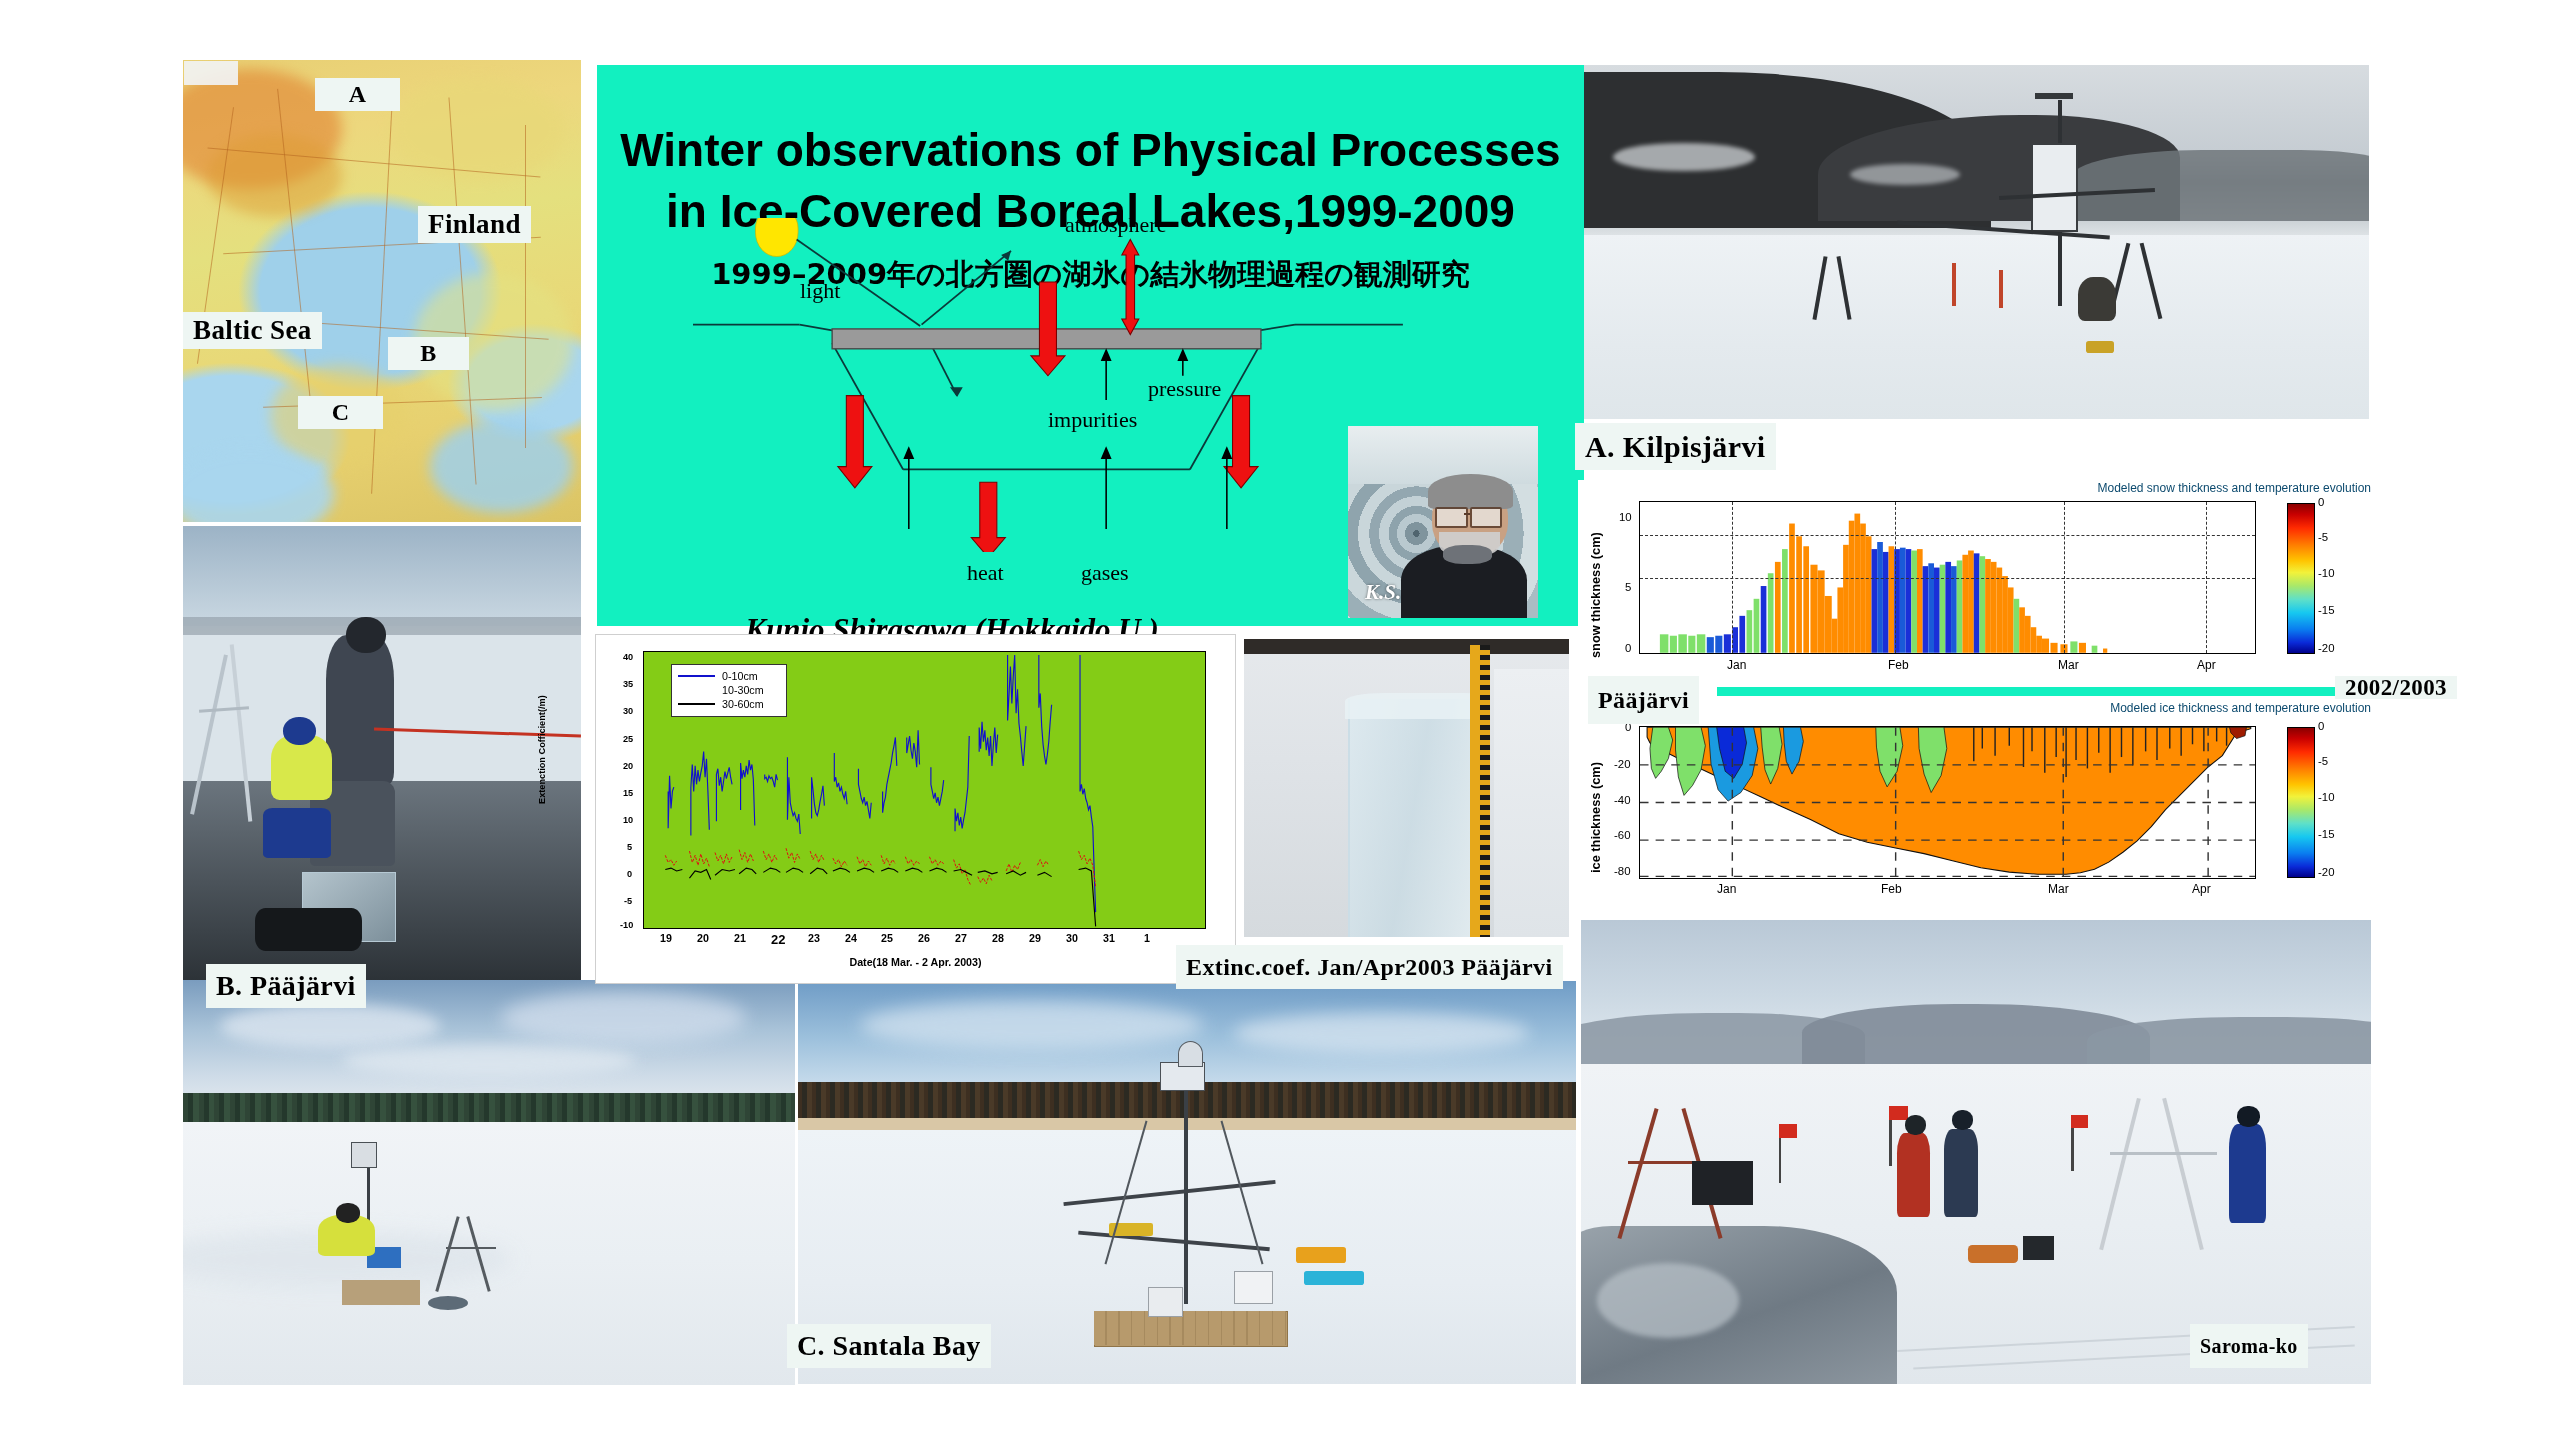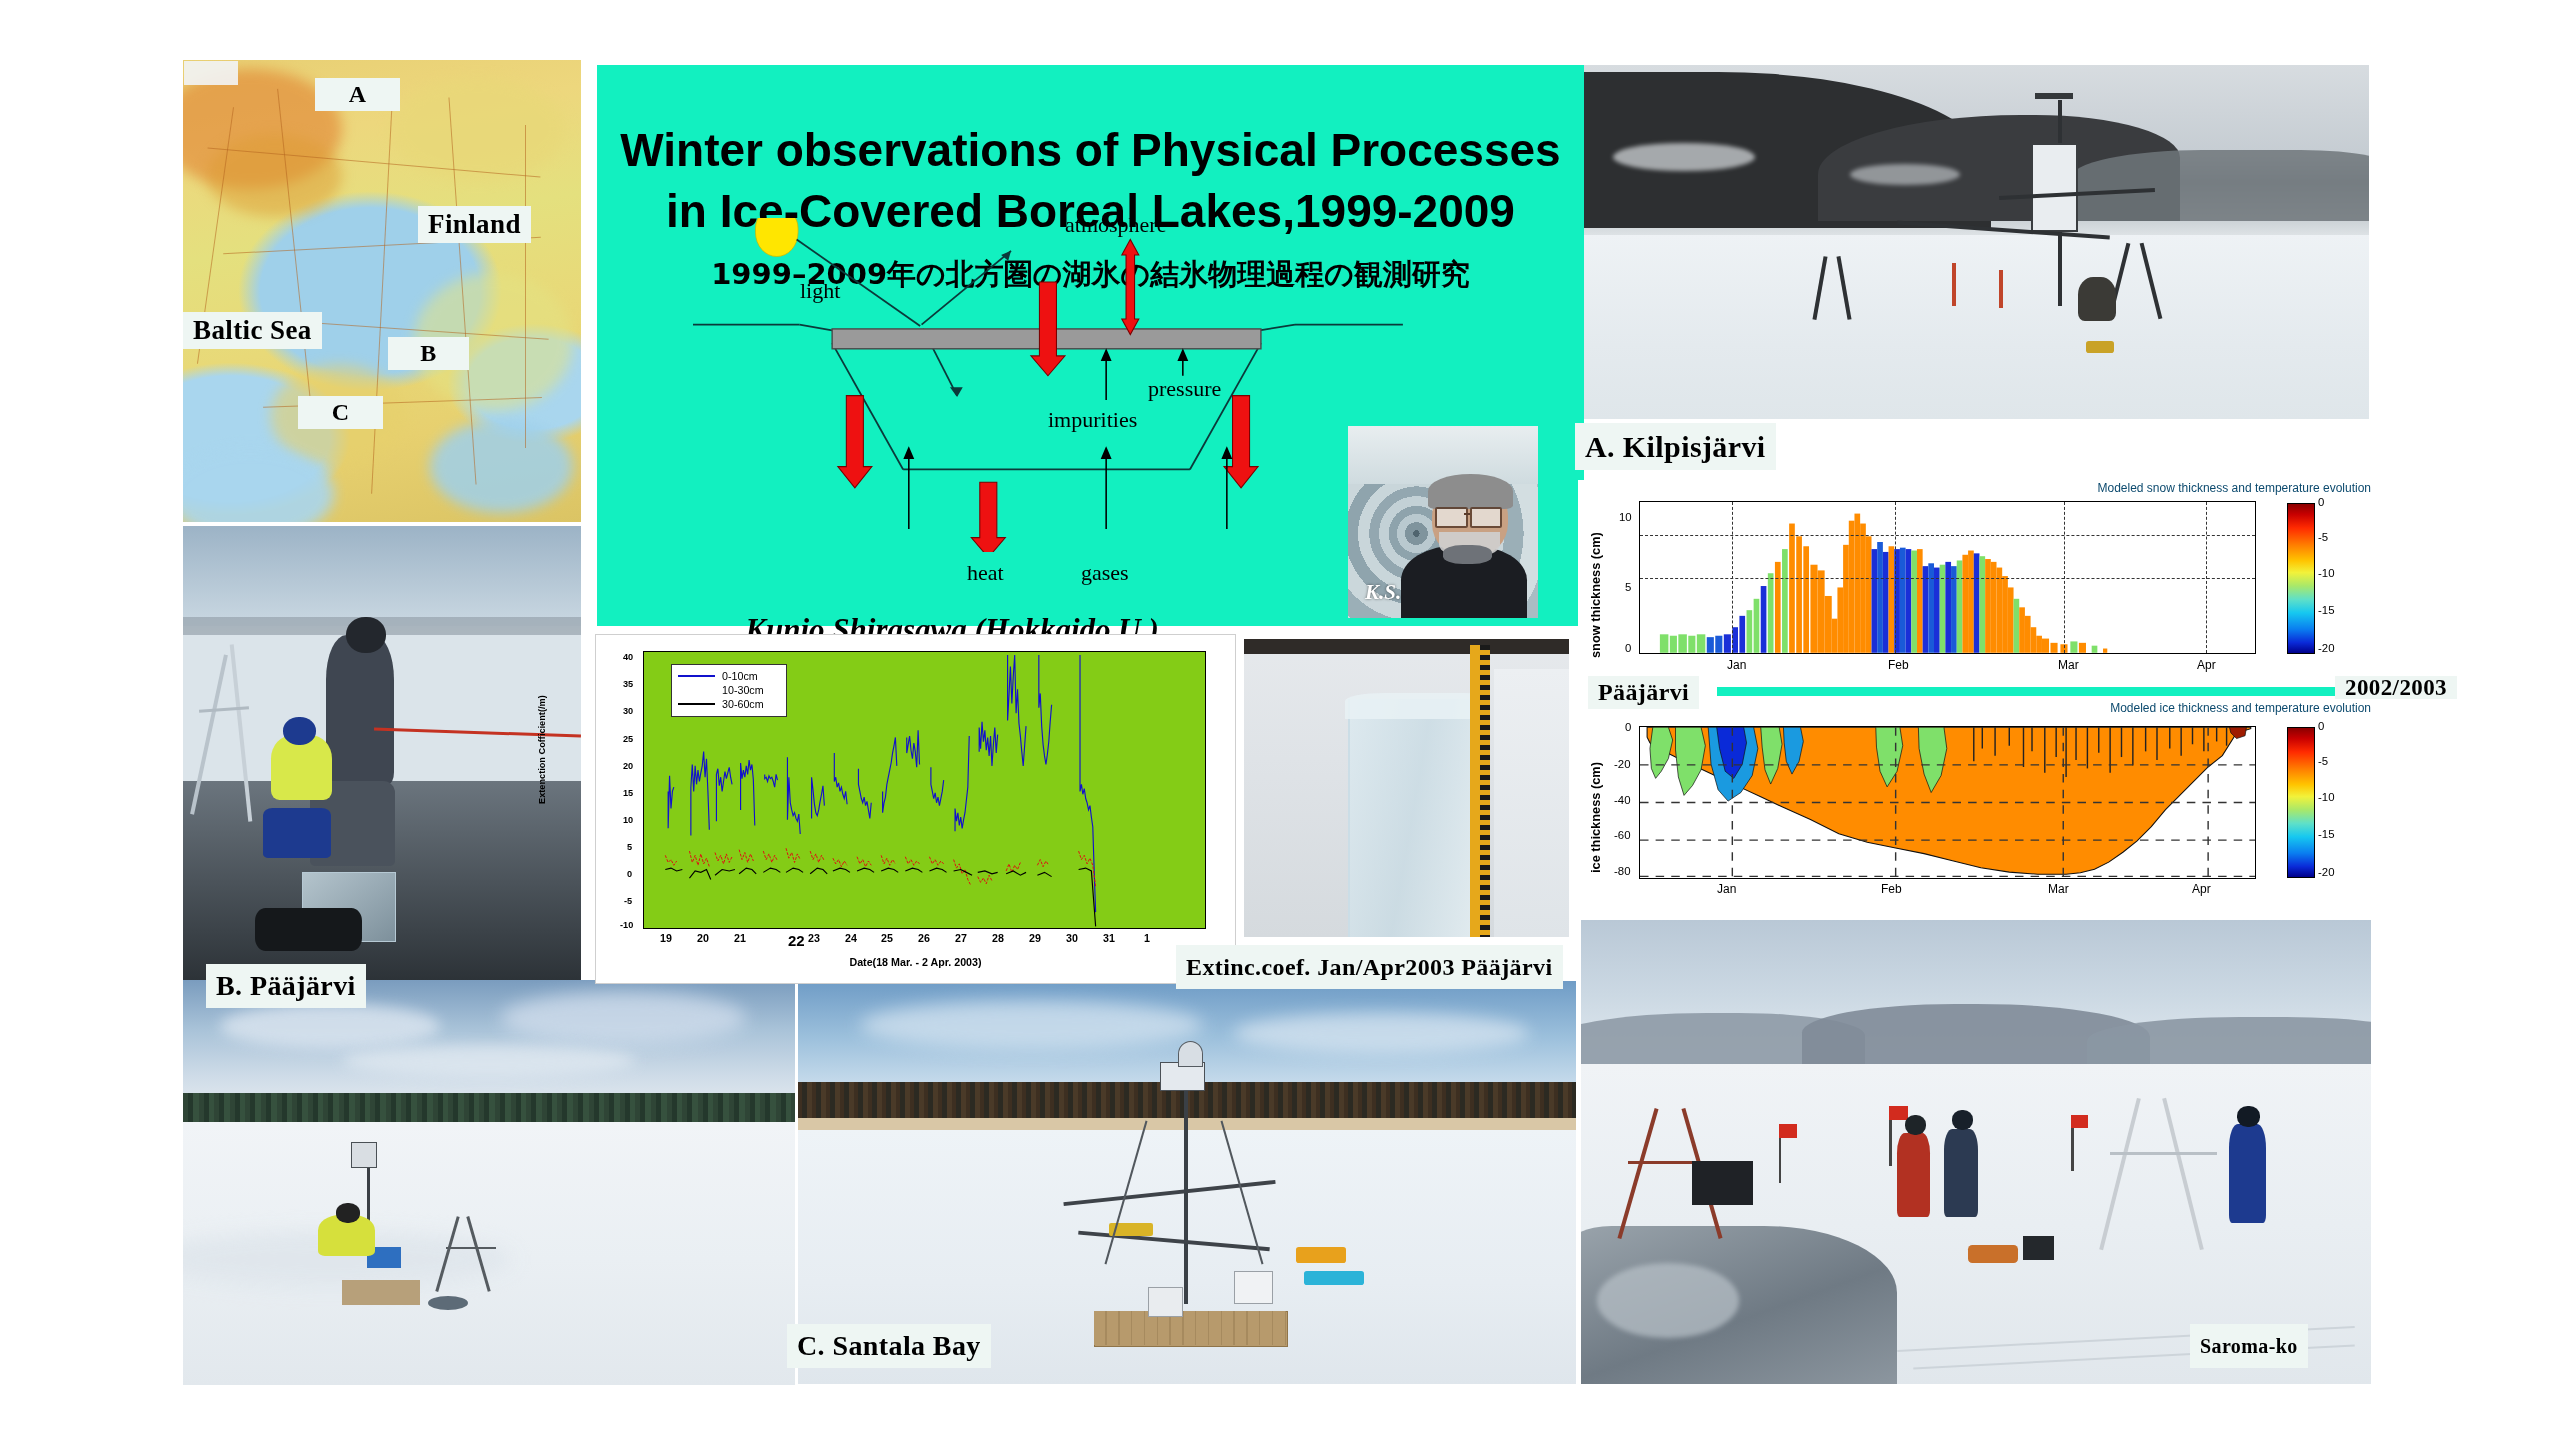--- a/index.html
+++ b/index.html
@@ -435,21 +435,21 @@
 
     <div class="cbar" style="left:709px;top:27px;width:25.6px;height:149px;"></div>
     <div class="cblbl" style="left:740px;top:20px;">0</div>
     <div class="cblbl" style="left:740px;top:55px;">-5</div>
     <div class="cblbl" style="left:740px;top:91px;">-10</div>
     <div class="cblbl" style="left:740px;top:128px;">-15</div>
     <div class="cblbl" style="left:740px;top:166px;">-20</div>
   </div>
 
   <div id="tealband" style="left:1717px;top:687px;width:625px;height:9.2px;"></div>
-  <div class="cap" style="left:1588px;top:676px;height:33px;font-size:24px;z-index:42;">Pääjärvi</div>
+  <div class="cap" style="left:1588px;top:676px;height:48px;font-size:24px;z-index:42;">Pääjärvi</div>
   <div class="cap" style="left:2335px;top:676px;height:23px;font-size:23px;z-index:42;">2002/2003</div>
 
   <div class="photo" style="left:183px;top:526px;width:398px;height:455px;z-index:12;">
     <div class="ph-inner" style="background:linear-gradient(180deg,
         #9fb7c9 0%,#b9cbd8 14%,#dfe7ec 26%,#cfd9e0 46%,#6f7a84 62%,#3e464d 80%,#2b3136 100%);"></div>
 
     <div style="position:absolute;left:0;top:0;width:100%;height:22%;
          background:linear-gradient(180deg,#9cb3c6,#cad8e2);"></div>
     <div style="position:absolute;left:0;top:20%;width:100%;height:4%;background:#8d9aa4;opacity:.6;"></div>
 
@@ -586,21 +586,21 @@
         <div class="lgrow" style="left:50px;top:4.3px;">0-10cm</div>
         <div class="lgrow" style="left:50px;top:18.5px;">10-30cm</div>
         <div class="lgline" style="top:38px;background:#000;"></div>
         <div class="lgrow" style="left:50px;top:33px;">30-60cm</div>
       </div>
     </div>
 
     <div class="tick-lbl" style="left:64px;top:297px;font-size:10.7px;font-weight:bold;">19</div>
     <div class="tick-lbl" style="left:101px;top:297px;font-size:10.7px;font-weight:bold;">20</div>
     <div class="tick-lbl" style="left:138px;top:297px;font-size:10.7px;font-weight:bold;">21</div>
-    <div class="tick-lbl" style="left:192px;top:297px;font-size:15px;font-weight:bold;">22</div>
+    <div class="tick-lbl" style="left:175px;top:297px;font-size:13px;font-weight:bold;">22</div>
     <div class="tick-lbl" style="left:212px;top:297px;font-size:10.7px;font-weight:bold;">23</div>
     <div class="tick-lbl" style="left:249px;top:297px;font-size:10.7px;font-weight:bold;">24</div>
     <div class="tick-lbl" style="left:285px;top:297px;font-size:10.7px;font-weight:bold;">25</div>
     <div class="tick-lbl" style="left:322px;top:297px;font-size:10.7px;font-weight:bold;">26</div>
     <div class="tick-lbl" style="left:359px;top:297px;font-size:10.7px;font-weight:bold;">27</div>
     <div class="tick-lbl" style="left:396px;top:297px;font-size:10.7px;font-weight:bold;">28</div>
     <div class="tick-lbl" style="left:433px;top:297px;font-size:10.7px;font-weight:bold;">29</div>
     <div class="tick-lbl" style="left:470px;top:297px;font-size:10.7px;font-weight:bold;">30</div>
     <div class="tick-lbl" style="left:507px;top:297px;font-size:10.7px;font-weight:bold;">31</div>
     <div class="tick-lbl" style="left:548px;top:297px;font-size:10.7px;font-weight:bold;">1</div>

